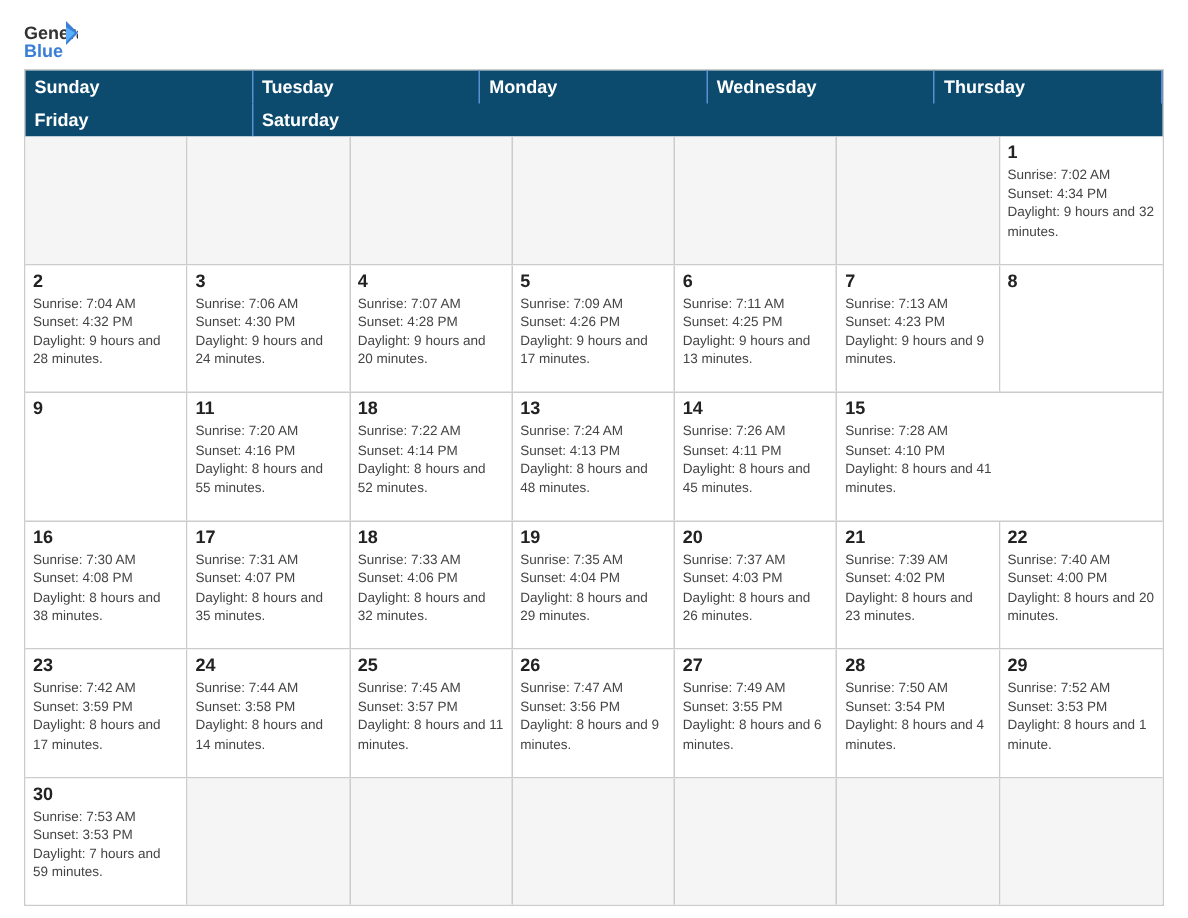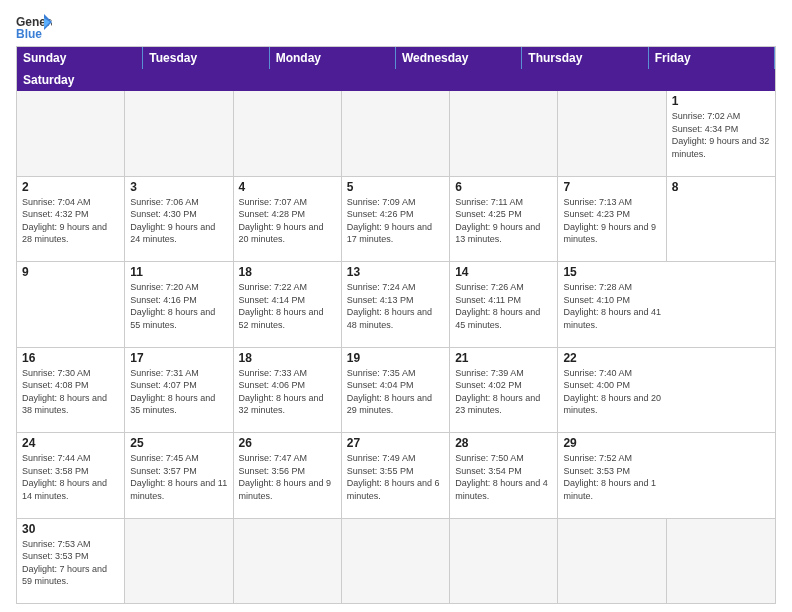--- a/index.html
+++ b/index.html
@@ -47,22 +47,22 @@
       color: #555;
     }
     .calendar {
       flex: 1;
       display: flex;
       flex-direction: column;
       border: 1px solid #ccc;
     }
     .cal-header {
       display: grid;
-      grid-template-columns: repeat(6, 1fr);
-      background: #4c1d95;
+      grid-template-columns: repeat(5, 1fr);
+      background: #0c4a6e;
     }
     .cal-header-cell {
       color: #fff;
       font-size: 12px;
       font-weight: bold;
       padding: 4px 6px;
       text-align: left;
       border-right: 1px solid #5a8fd4;
     }
     .cal-header-cell:last-child { border-right: none; }
@@ -257,35 +257,49 @@
 and 32 minutes.</div>
           </div>
           <div class="cal-cell">
             <span class="day-num">19</span>
             <div class="sun-info">Sunrise: 7:35 AM
 Sunset: 4:04 PM
 Daylight: 8 hours
 and 29 minutes.</div>
           </div>
           <div class="cal-cell">
+            <span class="day-num">20</span>
+            <div class="sun-info">Sunrise: 7:37 AM
+Sunset: 4:03 PM
+Daylight: 8 hours
+and 26 minutes.</div>
+          </div>
+          <div class="cal-cell">
             <span class="day-num">21</span>
             <div class="sun-info">Sunrise: 7:39 AM
 Sunset: 4:02 PM
 Daylight: 8 hours
 and 23 minutes.</div>
           </div>
           <div class="cal-cell">
             <span class="day-num">22</span>
             <div class="sun-info">Sunrise: 7:40 AM
 Sunset: 4:00 PM
 Daylight: 8 hours
 and 20 minutes.</div>
           </div>
         </div>
         <div class="cal-row">
+          <div class="cal-cell">
+            <span class="day-num">23</span>
+            <div class="sun-info">Sunrise: 7:42 AM
+Sunset: 3:59 PM
+Daylight: 8 hours
+and 17 minutes.</div>
+          </div>
           <div class="cal-cell">
             <span class="day-num">24</span>
             <div class="sun-info">Sunrise: 7:44 AM
 Sunset: 3:58 PM
 Daylight: 8 hours
 and 14 minutes.</div>
           </div>
           <div class="cal-cell">
             <span class="day-num">25</span>
             <div class="sun-info">Sunrise: 7:45 AM

